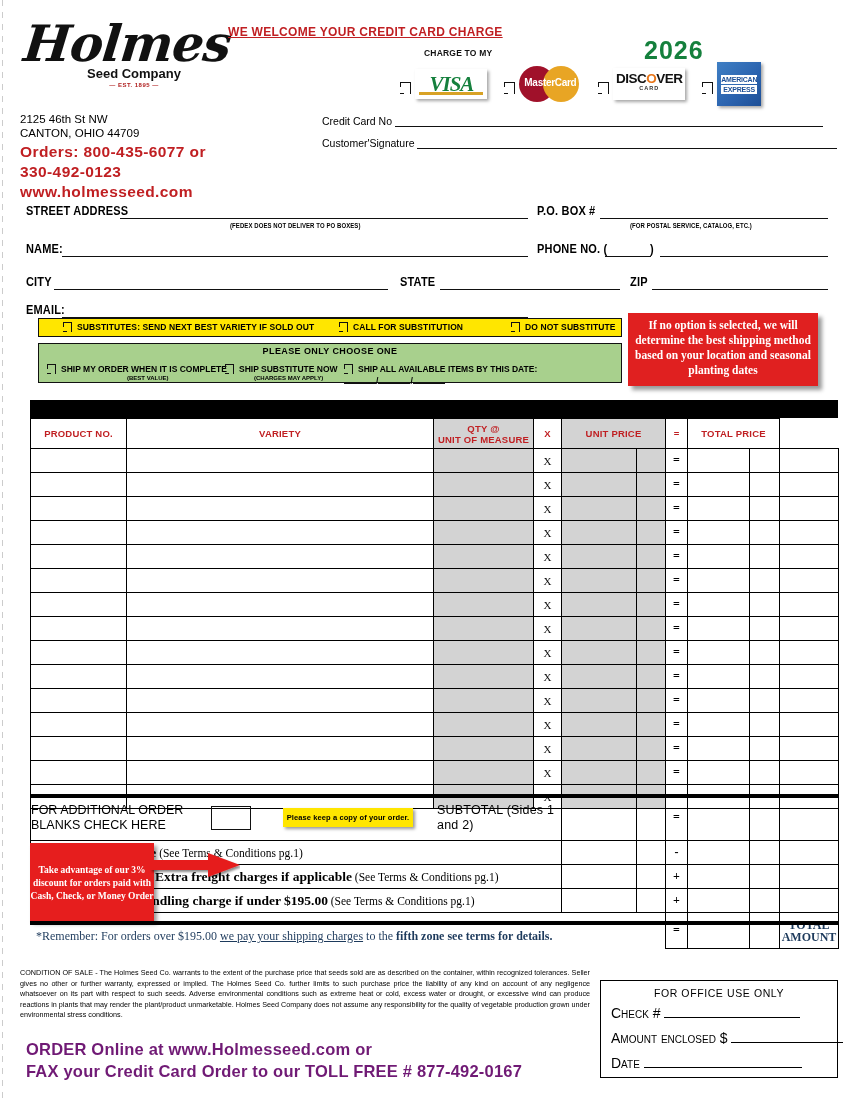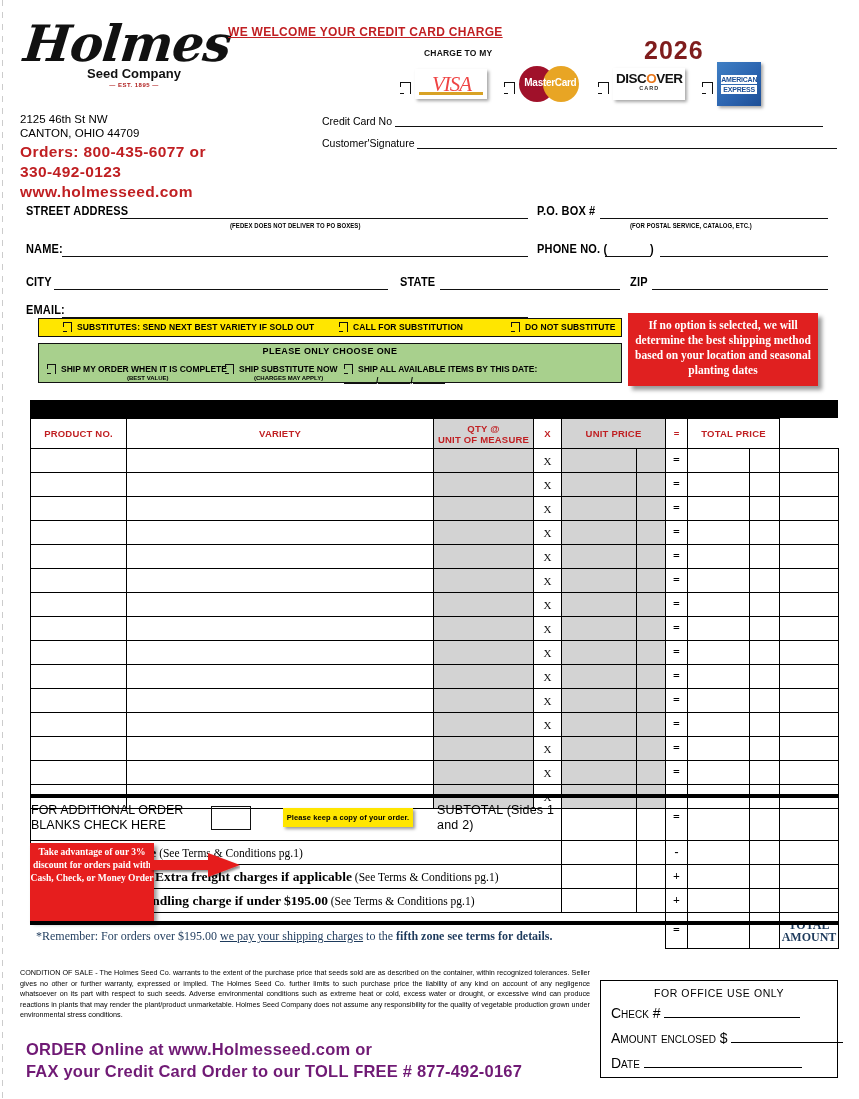--- a/index.html
+++ b/index.html
@@ -59,41 +59,41 @@
     position: absolute; left: 228px; top: 25px;
     font-size: 12px; font-weight: bold; color: #c01f22;
     text-decoration: underline; letter-spacing: .3px;
   }
   .charge-to {
     position: absolute; left: 424px; top: 48px;
     font-size: 8.5px; font-weight: bold; color: #111; letter-spacing: .2px;
   }
   .year {
     position: absolute; left: 644px; top: 36px;
-    font-size: 25px; font-weight: bold; color: #7f1d1d; letter-spacing: 1px;
+    font-size: 25px; font-weight: bold; color: #15803d; letter-spacing: 1px;
   }
 
   .cc-row { position: absolute; left: 400px; top: 62px; width: 440px; height: 46px; }
   .cb {
     display:inline-block; width: 11px; height: 12px;
     border: 1.4px solid #111; border-left: none; border-bottom: none;
     position: relative; top: 6px;
   }
   .cb::after{
     content:""; position:absolute; left:0; top:0; width:1.4px; height:4px; background:#111;
   }
   .cb::before{
     content:""; position:absolute; left:0; bottom:0; width:4px; height:1.4px; background:#111;
   }
   .cardimg { display:inline-block; vertical-align: middle; box-shadow: 2px 2px 3px rgba(0,0,0,.35); }
 
   .visa {
     width: 72px; height: 30px; background:#fff; text-align:center;
-    font-family:"Liberation Serif", serif; font-style: italic; font-weight: normal;
-    font-size: 21px; line-height: 30px; color:#ef4444; letter-spacing: -1px;
+    font-family:"Liberation Serif", serif; font-style: italic; font-weight: bold;
+    font-size: 21px; line-height: 30px; color:#15803d; letter-spacing: -1px;
     position: relative;
   }
   .visa span{ position:relative; z-index:2; }
   .visa::after{
     content:""; position:absolute; left:4px; right:4px; bottom:4px; height:3px; background:#d8a225;
   }
   .mc { width: 62px; height: 36px; position: relative; background: transparent; box-shadow:none; }
   .mc .c1, .mc .c2 { position:absolute; top:0; width:36px; height:36px; border-radius:50%; }
   .mc .c1 { left:0; background:#a0112a; }
   .mc .c2 { left:24px; background:#e8a524; }
@@ -190,21 +190,21 @@
   .keepcopy {
     display:inline-block; background:#ffe600; font-size:7.5px; font-weight:bold;
     padding:2px 4px; box-shadow: 2px 2px 3px rgba(0,0,0,.4); letter-spacing:.1px;
   }
   .subtotal-lab { font-size:12.5px; letter-spacing:.2px; }
 
   .red-tip {
     position:absolute; left:30px; top:843px; width:124px; height:78px;
     background:#e61e1e; color:#fff; font-family:"Liberation Serif", serif;
     font-weight:bold; font-size:9.5px; line-height:13px; text-align:center;
-    padding-top:3px; box-shadow: 3px 3px 4px rgba(0,0,0,.4); z-index: 5;
+    padding-top:21px; box-shadow: 3px 3px 4px rgba(0,0,0,.4); z-index: 5;
   }
   .arrow { position:absolute; left:150px; top:853px; width:90px; height:24px; z-index:5; }
 
   .disc-row-lab { padding-left:152px; font-family:"Liberation Serif", serif; }
   .b { font-weight:bold; font-size:13.5px; }
   .n { font-size:11.5px; }
 
   .remember {
     position:absolute; left:36px; top:929px; width:560px;
     font-family:"Liberation Serif", serif; font-size:12px; color:#1d3a5c;

